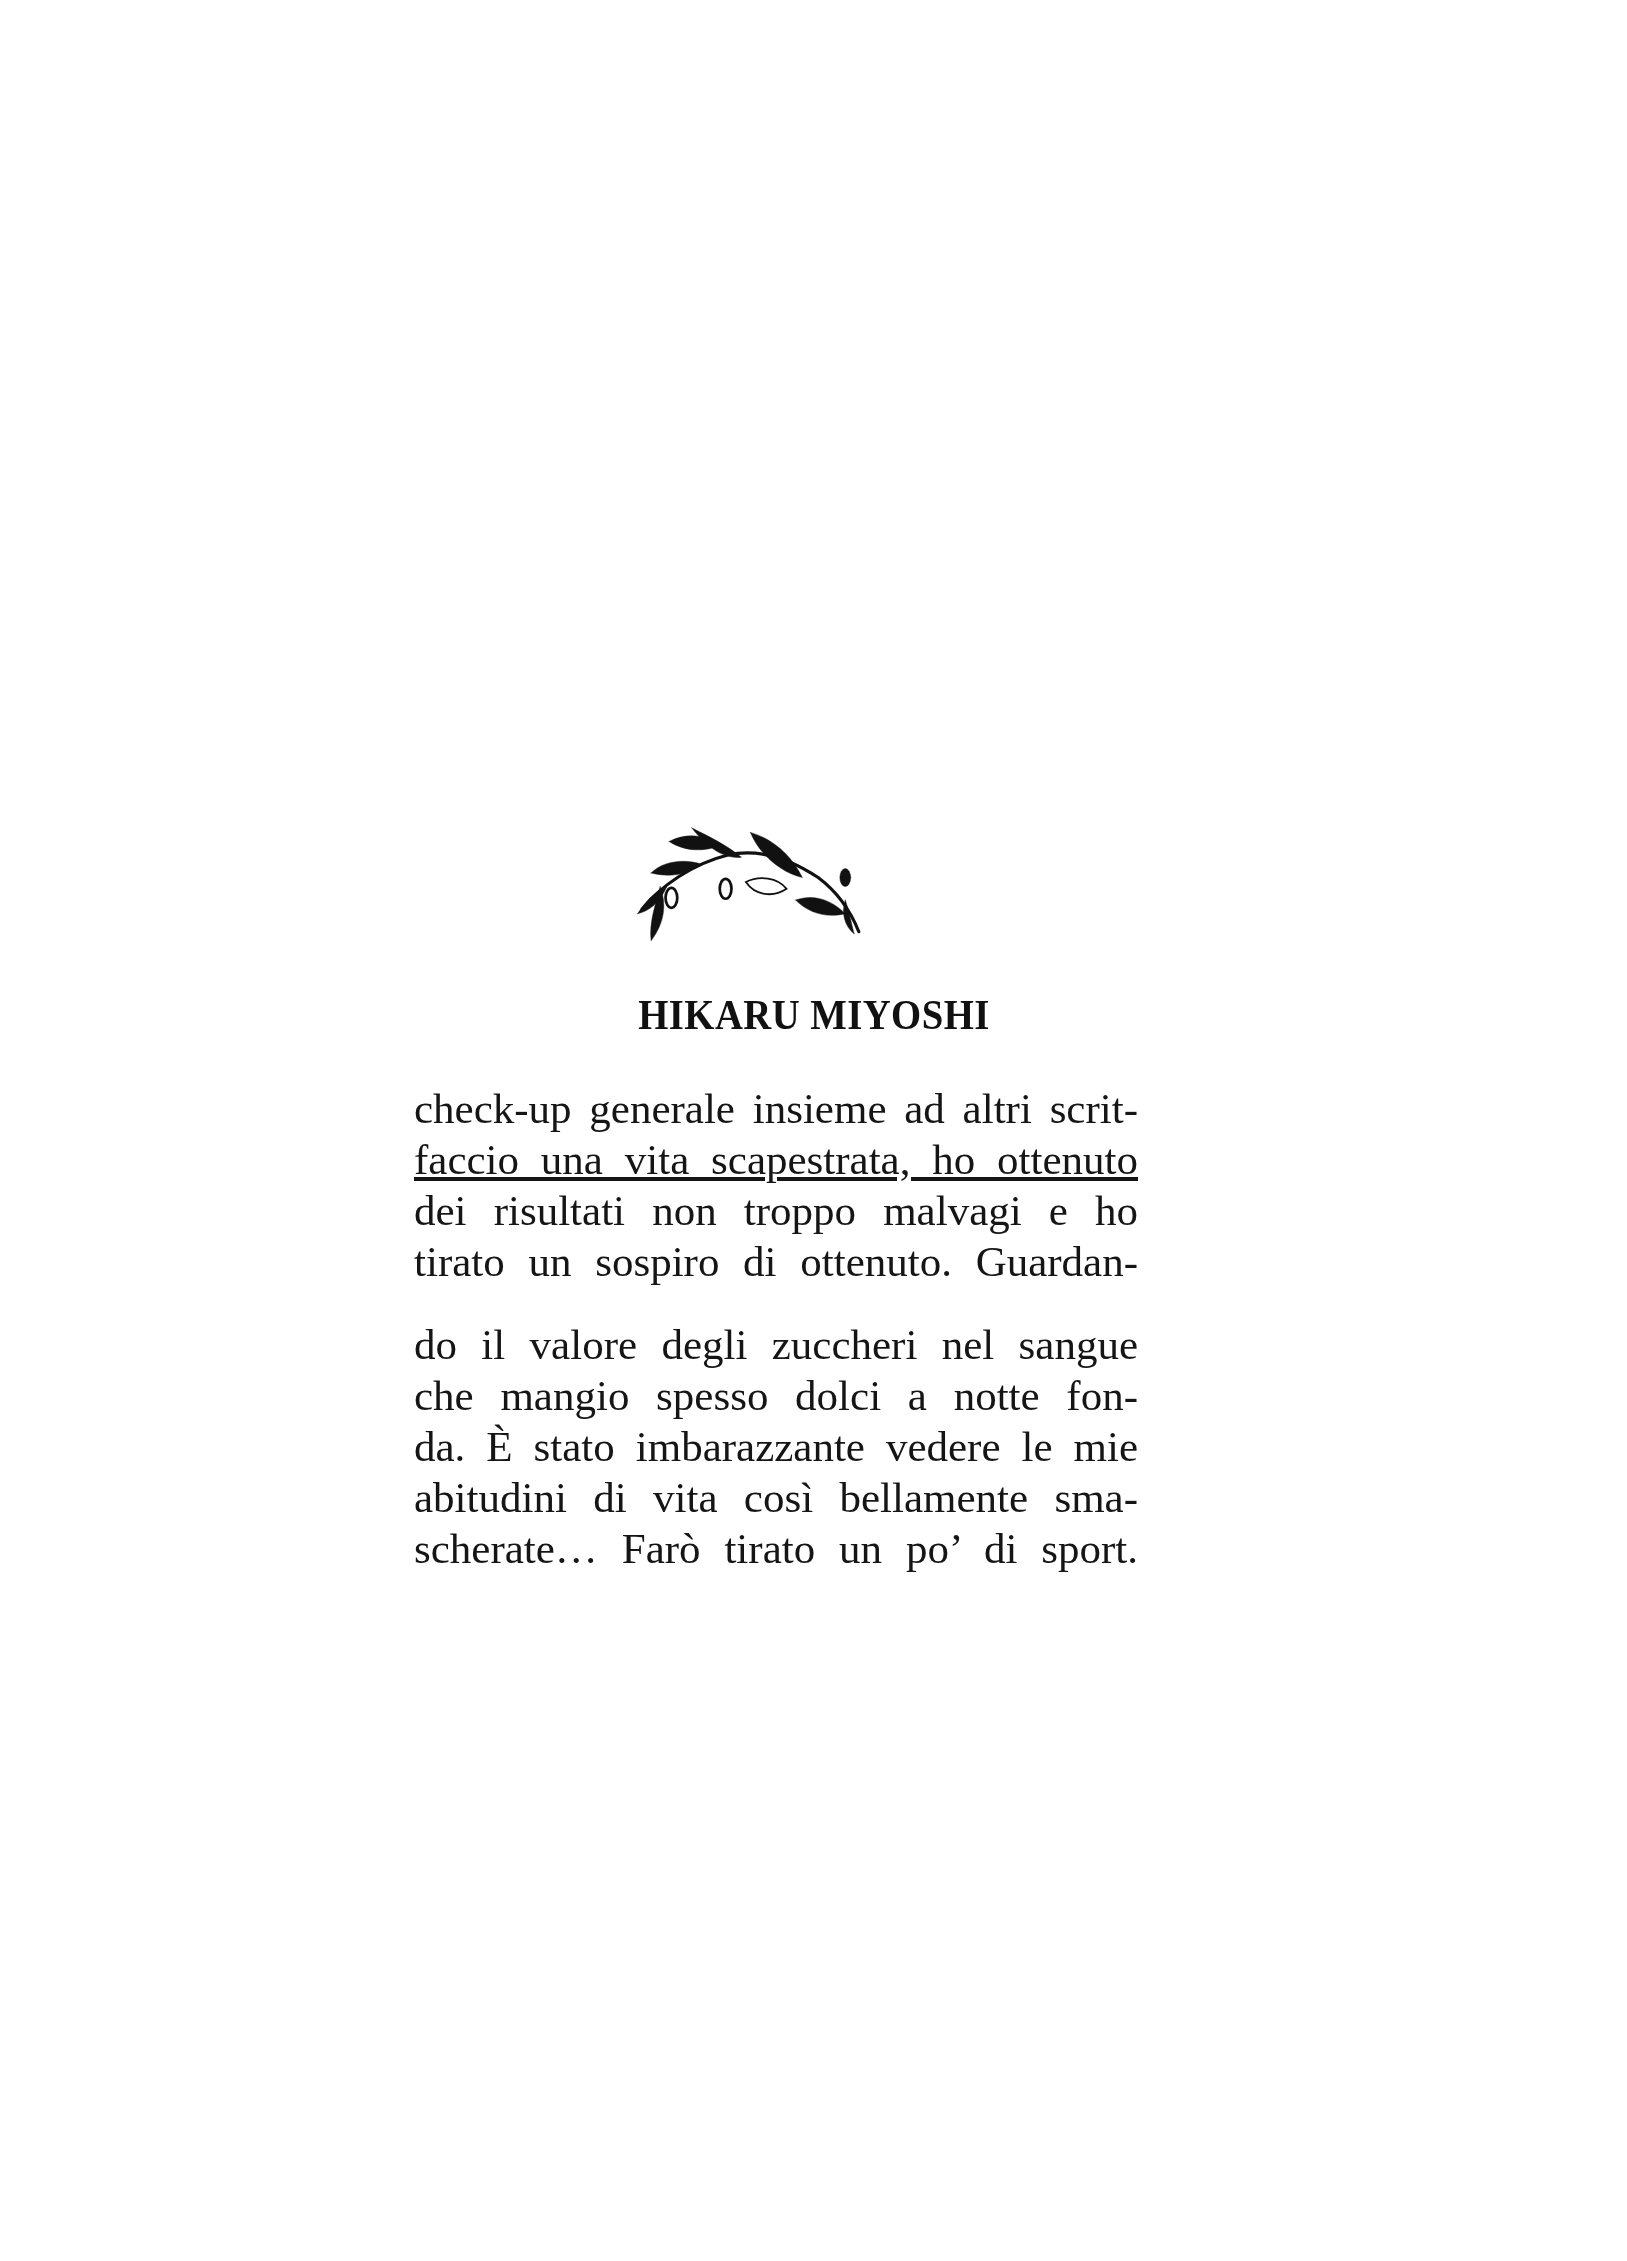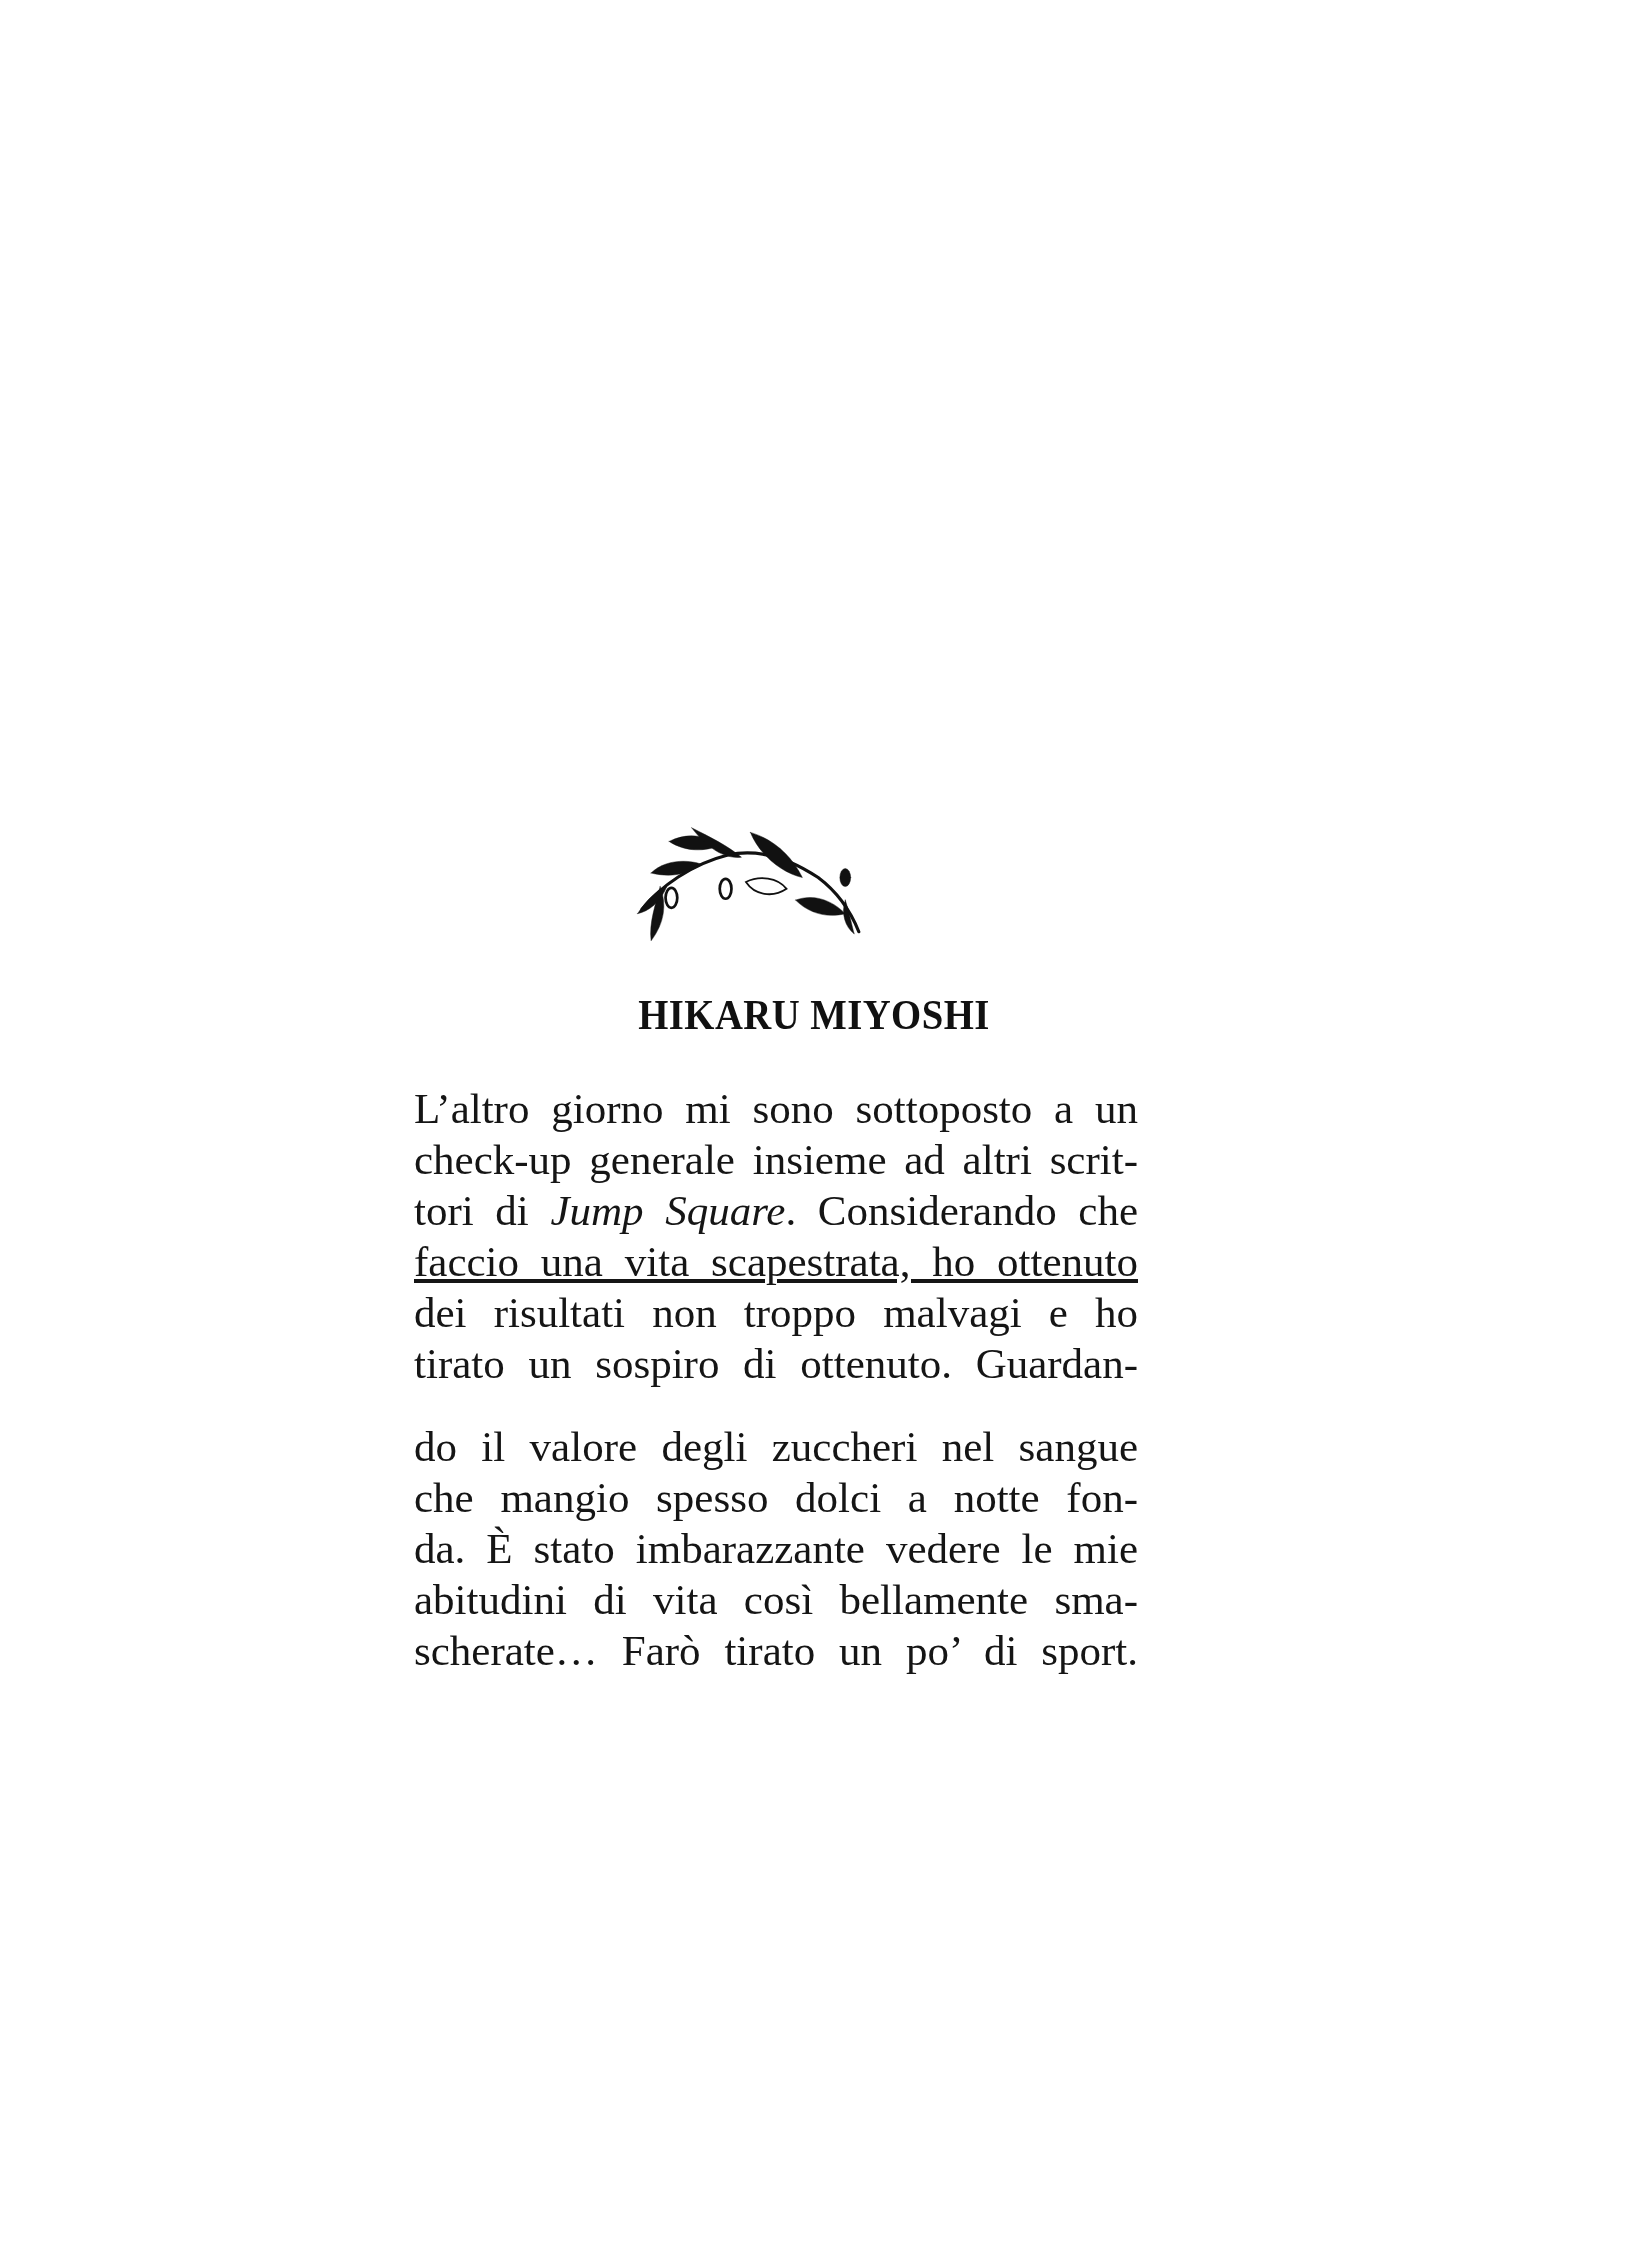--- a/index.html
+++ b/index.html
@@ -36,23 +36,21 @@
     <ellipse cx="105" cy="225" rx="13" ry="22" fill="#fff" stroke-width="6"></ellipse>
     <ellipse cx="225" cy="205" rx="13" ry="22" fill="#fff" stroke-width="6"></ellipse>
     <ellipse cx="490" cy="180" rx="12" ry="20" fill="#111"></ellipse>
     <path d="M270 190 C300 175 340 180 360 205 C330 225 290 220 270 190Z" fill="none" stroke-width="4"></path>
   </g>
 </svg>
 
 <div class="title">HIKARU MIYOSHI</div>
 
 <div class="body">
-  <span class="line" style="display: block; width: 724px;">L’altro giorno mi sono sottoposto a un</span>
   <span class="line" style="display: block; width: 724px;">check-up generale insieme ad altri scrit-</span>
-  <span class="line" style="display: block; width: 724px;"><span>tori di </span><em>Jump Square</em><span>. Considerando che</span></span>
   <span class="line" style="display: block; width: 724px; text-decoration: underline;">faccio una vita scapestrata, ho ottenuto</span>
   <span class="line" style="display: block; width: 724px;">dei risultati non troppo malvagi e ho</span>
   <span class="line" style="display: block; width: 724px;">tirato un sospiro di ottenuto. Guardan-</span>
   <span class="line" style="display: block; width: 724px; margin-top: 32px;">do il valore degli zuccheri nel sangue</span>
   <span class="line" style="display: block; width: 724px;">che mangio spesso dolci a notte fon-</span>
   <span class="line" style="display: block; width: 724px;">da. È stato imbarazzante vedere le mie</span>
   <span class="line" style="display: block; width: 724px;">abitudini di vita così bellamente sma-</span>
   <span class="line last" style="display: block; width: 724px;">scherate… Farò tirato un po’ di sport.</span>
 </div>
 

